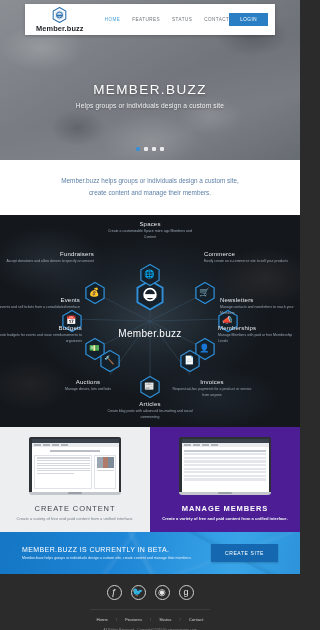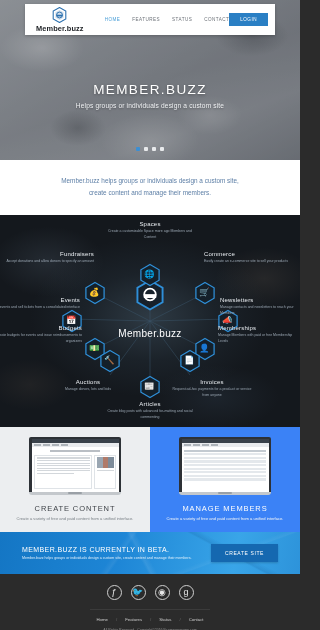--- a/index.html
+++ b/index.html
@@ -96,21 +96,21 @@
 
   .centerlabel{
     position:absolute; left:50%; top:50%; transform:translate(-50%,-50%);
     font-size:10px; color:#fff; letter-spacing:.3px; z-index:5; white-space:nowrap;
   }
 
   
   .cards{ display:flex; height:105px; }
   .card{ flex:1; position:relative; padding-top:10px; text-align:center; overflow:hidden; }
   .card.left{ background:#eceef0; }
-  .card.right{ background:#3b82f6; }
+  .card.right{ background:#4c1d95;font-weight:bold; }
   .laptop{ width:92px; margin:0 auto; }
   .screen{
     width:92px; height:55px; background:#2d3136; border-radius:2px 2px 0 0;
     padding:2.5px 2.5px 0; position:relative;
   }
   .screen-inner{ width:100%; height:100%; background:#fff; overflow:hidden;
                  display:flex; flex-direction:column; }
   .s-bar{ height:4px; background:#39414a; }
   .s-nav{ height:3.5px; background:#e9ebee; display:flex; gap:2px; padding:0 2px;
           align-items:center; }

